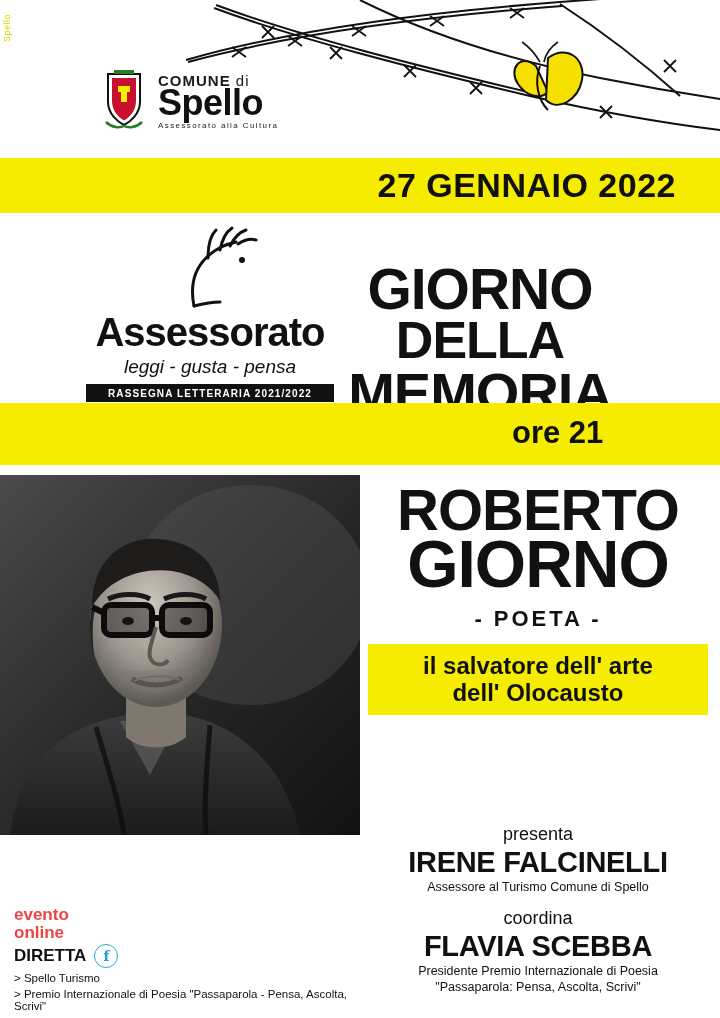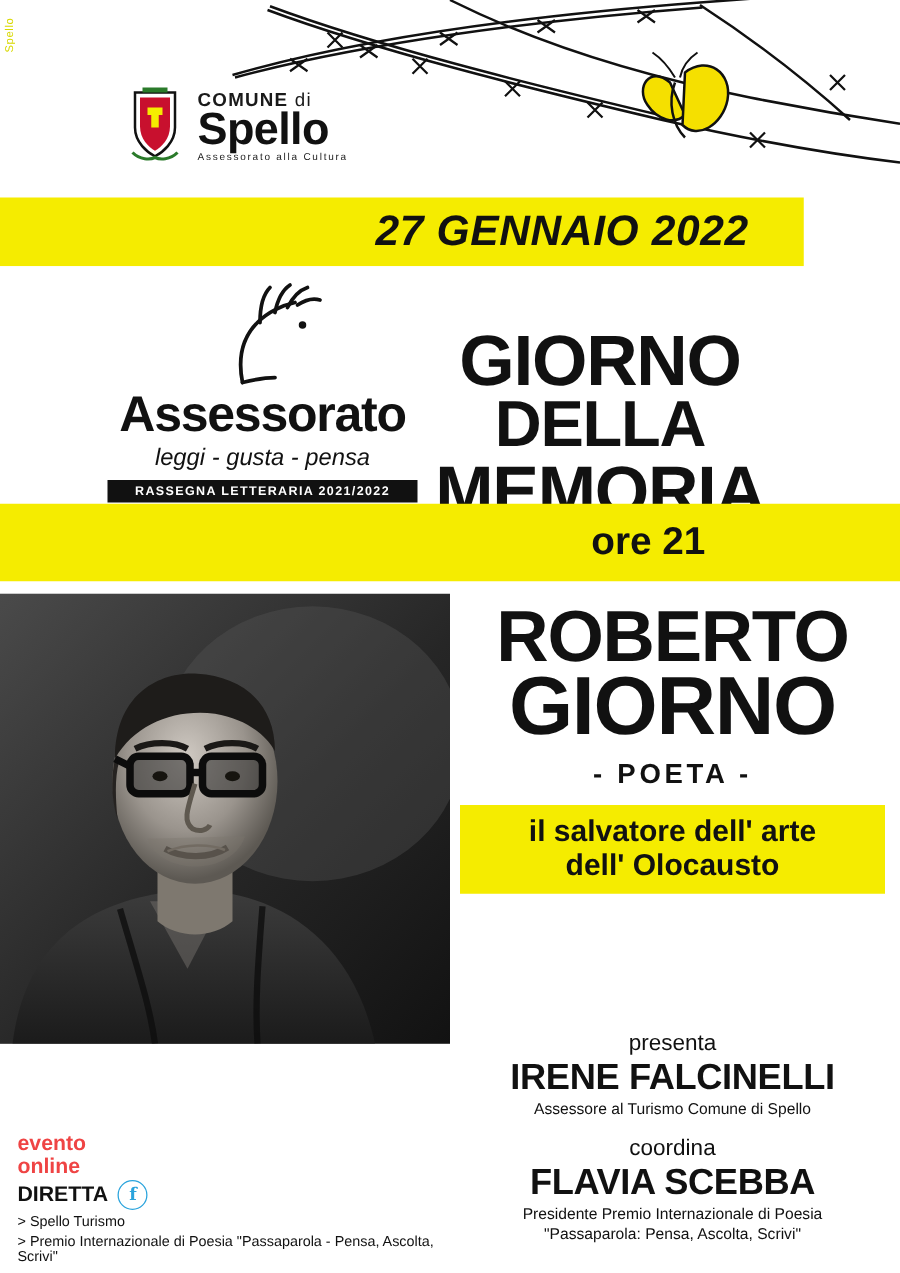--- a/index.html
+++ b/index.html
@@ -82,24 +82,23 @@
     letter-spacing: 1.4px;
     color: #222;
     margin-top: 1px;
   }
 
   
   .band-date {
     position: absolute;
     left: 0;
     top: 158px;
-    width: 643px;
+    width: 720px;
     height: 55px;
     background: #f5ec00;
-    font-style: italic;
   }
   .band-date .date-text {
     position: absolute;
     right: 44px;
     top: 8px;
     font-size: 34px;
     font-weight: bold;
     letter-spacing: 0.5px;
     color: #111;
   }
@@ -116,21 +115,21 @@
   .band-ore {
     position: absolute;
     left: 0;
     top: 403px;
     width: 720px;
     height: 62px;
     background: #f5ec00;
   }
   .band-ore .ore-text {
     position: absolute;
-    left: 473px;
+    left: 512px;
     top: 12px;
     font-size: 31px;
     font-weight: bold;
     color: #111;
   }
 
   
   .memoria {
     position: absolute;
     right: 30px;

